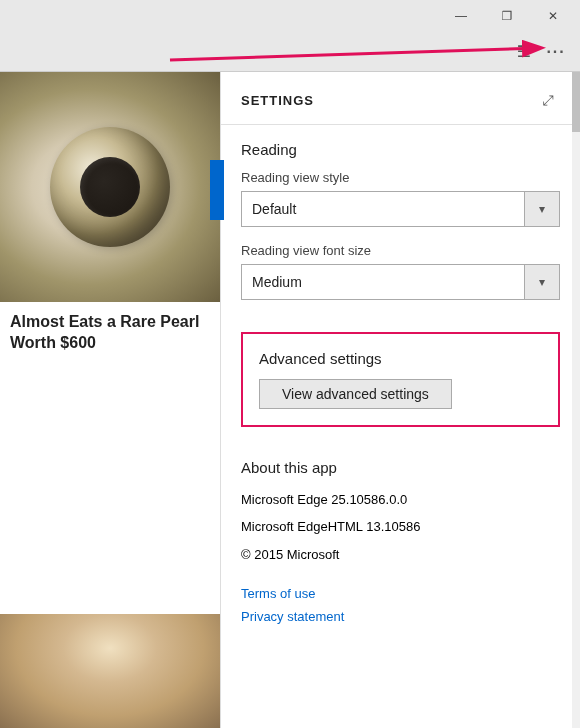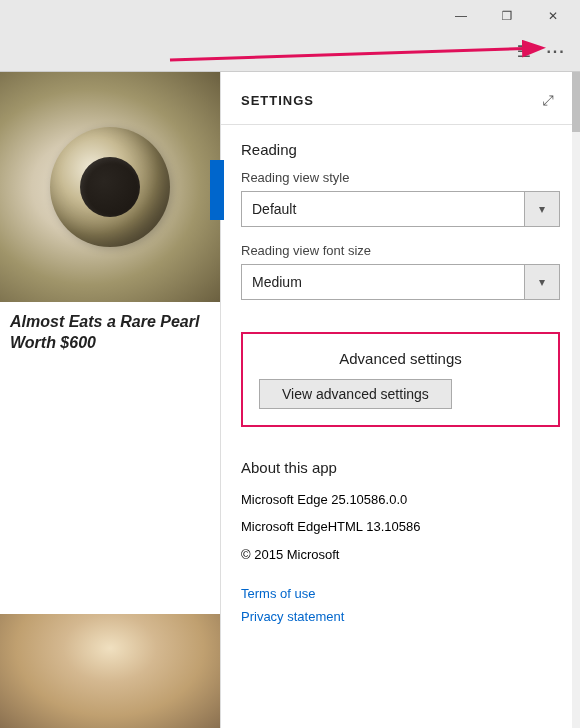--- a/index.html
+++ b/index.html
@@ -126,21 +126,20 @@
       padding: 10px;
       color: #333;
     }
 
     .article-title {
       font-size: 16px;
       font-weight: 600;
       line-height: 1.3;
       color: #222;
       margin-bottom: 8px;
-      font-style: italic;
     }
 
     
     .settings-panel {
       position: absolute;
       top: 72px;
       left: 220px;
       width: 360px;
       height: 656px;
       background: #fff;
@@ -255,21 +254,20 @@
       margin: 0 20px 16px;
       border: 2px solid #e0105a;
       padding: 16px;
     }
 
     .advanced-title {
       font-size: 15px;
       font-weight: 400;
       color: #222;
       margin-bottom: 12px;
-      text-align: center;
     }
 
     .view-advanced-btn {
       padding: 6px 22px;
       background: #e8e8e8;
       border: 1px solid #aaa;
       font-size: 14px;
       color: #222;
       cursor: pointer;
       outline: none;

